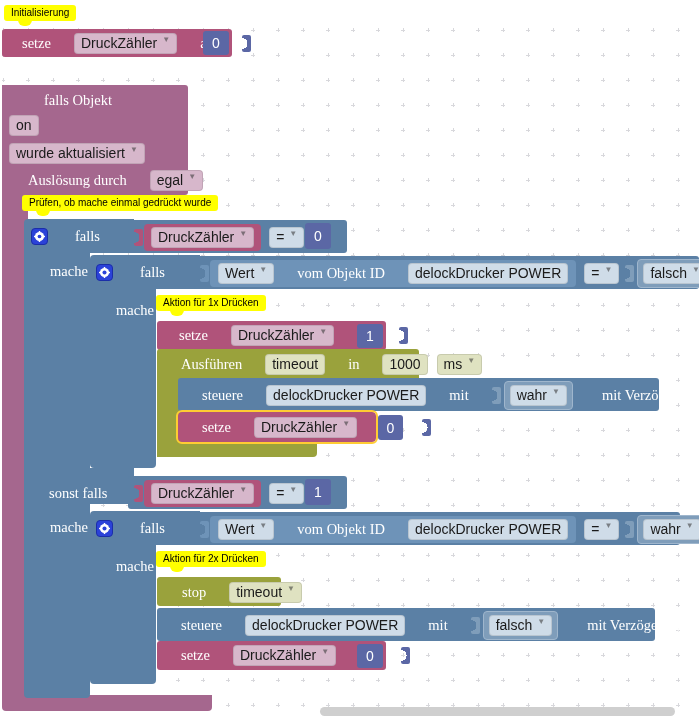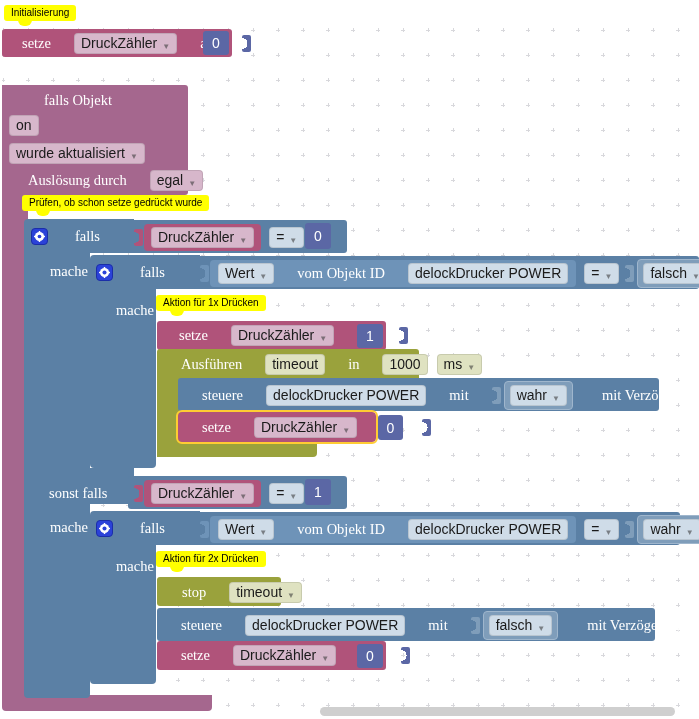--- a/index.html
+++ b/index.html
@@ -45,21 +45,21 @@
   .c-rose    { background:#a5678e; }
   .c-rose2   { background:#b0537a; }
   .c-blue    { background:#5b80a5; }
   .c-olive   { background:#9aa23c; }
   .c-purple  { background:#5b67a5; }
 
   
   .field {
     background:#e4d2df; color:#1a1a1a;
     border-radius:4px; padding:1px 6px 2px 6px;
-    font-size:14px; display:inline-flex; align-items:flex-end;
+    font-size:14px; display:inline-flex; align-items:flex-start;
     margin:0 3px; border:1px solid rgba(0,0,0,.10);
   }
   .field.blu  { background:#cfdce8; }
   .field.olv  { background:#dfe2c1; }
   .field.ro   { background:#d7b7cb; }
   .caret { margin-left:5px; font-size:8px; opacity:.55; color:#333; }
 
   
   .shadow {
     background:#7f9dba;
@@ -169,21 +169,21 @@
     </span>
   </div>
   <div class="bar" style="left:8px; top:168px; height:24px;">
     <span class="txt">Auslösung durch</span>
     <span class="field ro">
       <span>egal</span>
       <span class="caret">▼</span>
     </span>
   </div>
 
-  <div class="yellowlbl" style="left:22px; top:195px;">Prüfen, ob schon setze gedrückt wurde</div>
+  <div class="yellowlbl" style="left:22px; top:195px;">Prüfen, ob mache einmal gedrückt wurde</div>
 
   <div class="rect c-blue" style="left:24px; top:219px; width:110px; height:34px; border-radius:4px 0 0 0;"></div>
 
   <div class="rect c-blue" style="left:24px; top:248px; width:66px; height:450px; border-radius:0 0 4px 4px;"></div>
 
   <div class="rect c-blue" style="left:24px; top:468px; width:110px; height:36px;"></div>
 
   <div class="bar" style="left:31px; top:223px; height:26px;">
     <span class="gear">
       <svg width="11" height="11" viewBox="0 0 12 12">

